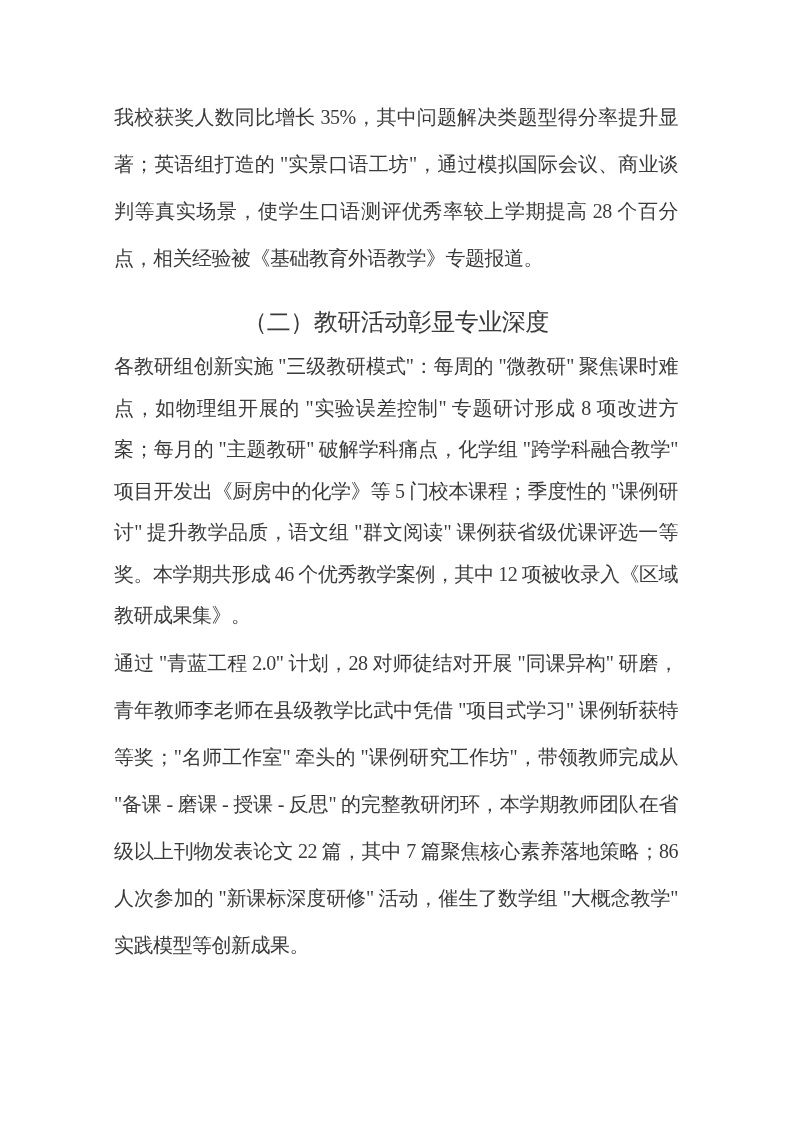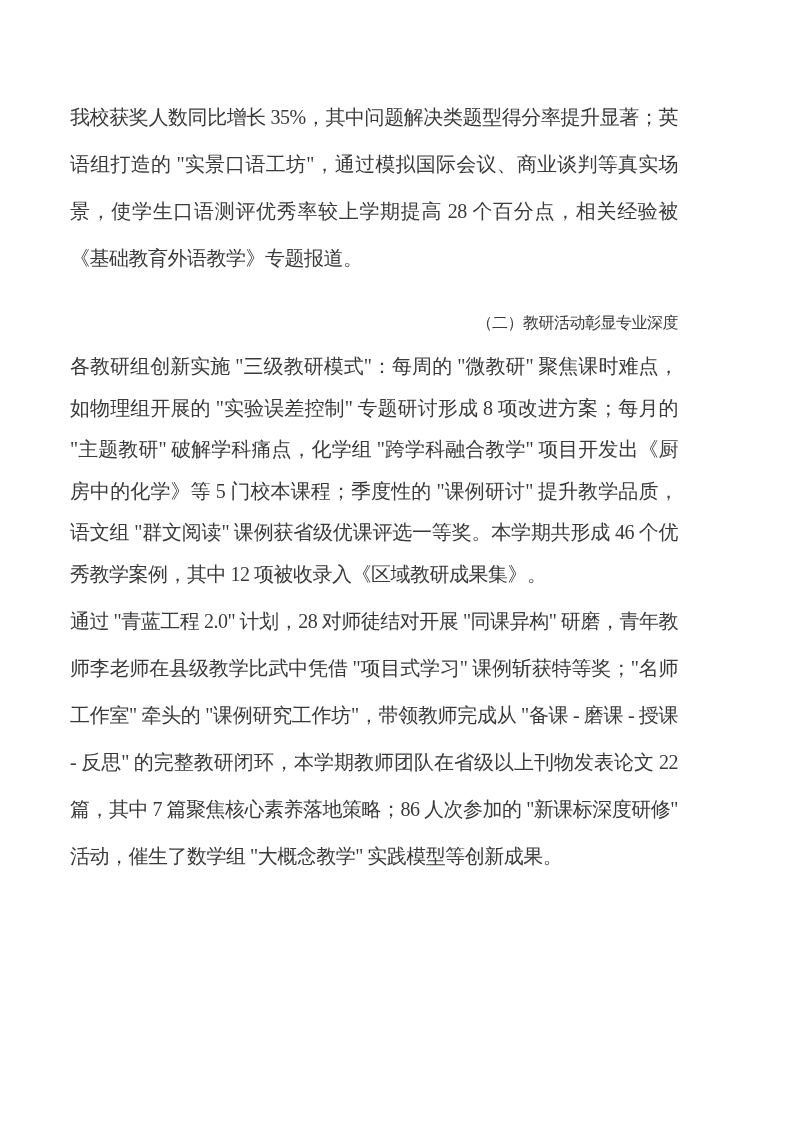--- a/index.html
+++ b/index.html
@@ -11,36 +11,36 @@
     font-family: "Liberation Serif", "DejaVu Serif", serif;
     color: #3a3a3a;
   }
   .page {
     width: 793px;
     height: 1122px;
     background: #ffffff;
     position: relative;
   }
   .content {
-    padding: 94px 115px 0 70px;
+    padding: 94px 115px 0 114px;
     font-size: 20px;
     letter-spacing: -0.5px;
   }
   .para {
     text-align: justify;
     text-justify: inter-ideograph;
     word-break: break-all;
   }
   .lh47 { line-height: 47px; }
   .lh41 { line-height: 41.5px; }
   .heading {
-    font-size: 16px;
+    font-size: 24px;
     font-weight: normal;
     line-height: 47px;
-    text-align: right;
+    text-align: center;
   }
   .gap-before-h2 { margin-top: 17px; }
   .gap-before-h3 { margin-top: 42px; }
   .gap-before-p3 { margin-top: 3px; }
 </style>
 </head>
 <body>
 
 <div class="page">
   <div class="content">

